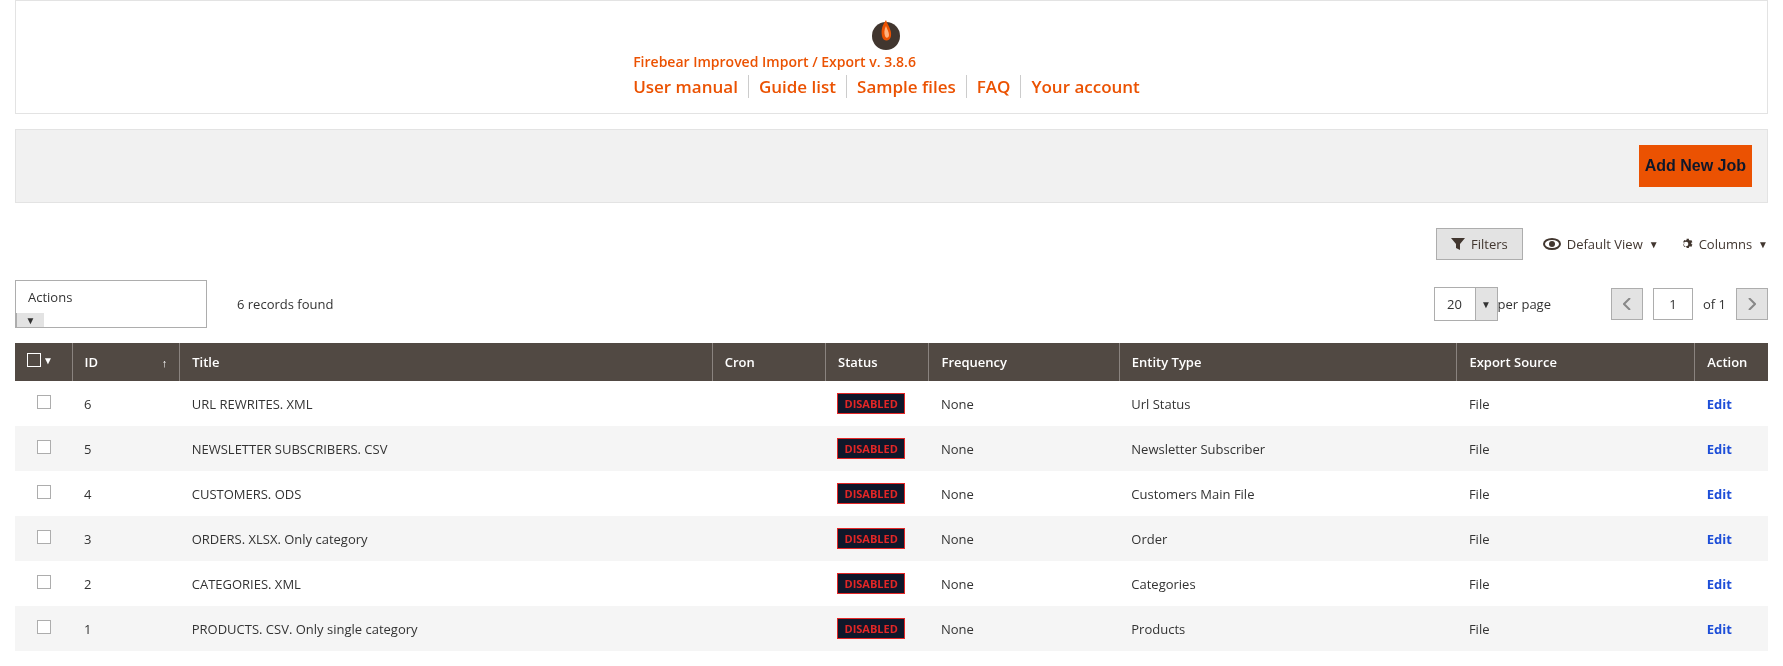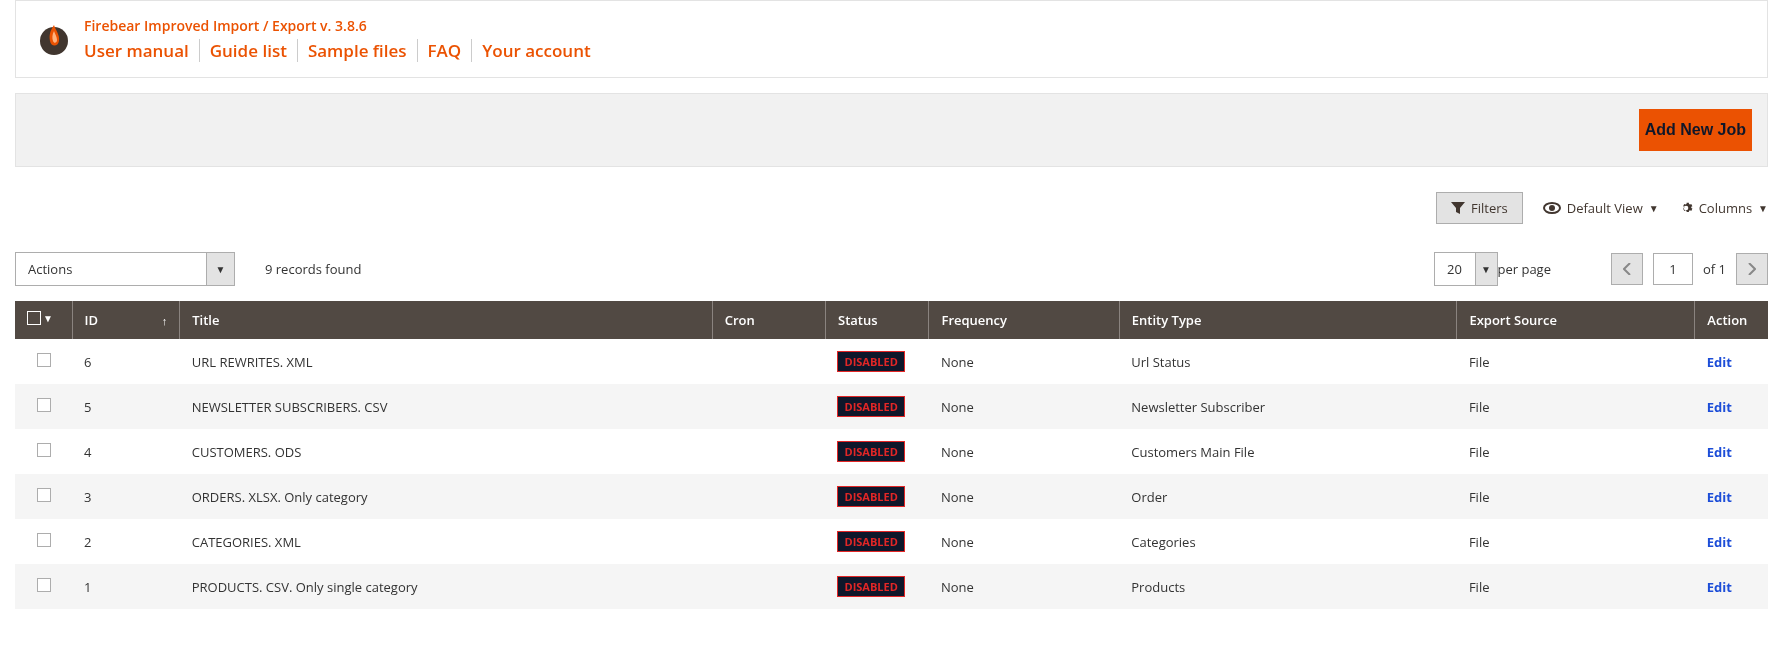--- a/index.html
+++ b/index.html
@@ -9,20 +9,21 @@
     color: #333;
     background: #fff;
     padding: 0 15px;
   }
   .header-box {
     border: 1px solid #e3e3e3;
     padding: 15px 20px;
     display: flex;
     align-items: center;
     margin-bottom: 15px;
+    flex-direction: column;
   }
   .logo-icon {
     width: 36px;
     height: 36px;
     margin-right: 12px;
   }
   .header-content {
     display: flex;
     flex-direction: column;
   }
@@ -62,21 +63,21 @@
     font-size: 16px;
     font-weight: 600;
     cursor: pointer;
   }
 
   .toolbar-row {
     display: flex;
     justify-content: flex-end;
     gap: 20px;
     align-items: center;
-    margin-bottom: 28px;
+    margin-bottom: 20px;
   }
   .toolbar-item {
     display: flex;
     align-items: center;
     gap: 6px;
     font-size: 13px;
     color: #41362f;
     cursor: pointer;
   }
   .filters-btn {
@@ -87,20 +88,21 @@
   .caret-down { font-size: 10px; }
 
   .controls-row {
     display: flex;
     align-items: center;
     margin-bottom: 15px;
   }
   .actions-select {
     display: flex;
     border: 1px solid #adadad;
+    flex-direction: column;
   }
   .actions-select .label {
     padding: 7px 12px;
     width: 190px;
     background:#fff;
   }
   .actions-select .dd {
     width: 28px;
     background: #e3e3e3;
     border-left: 1px solid #adadad;
@@ -267,21 +269,21 @@
   </div>
 </div>
 
 <div class="controls-row">
   <div class="actions-select">
     <div class="label">Actions</div>
     <div class="dd">
         <span class="caret-down">▼</span>
       </div>
   </div>
-  <div class="records-found">9 records found</div>
+  <div class="records-found">6 records found</div>
   <div class="spacer"></div>
   <div class="page-size">
     <div class="page-size-input">
       <div class="val">20</div>
       <div class="dd">
           <span class="caret-down">▼</span>
         </div>
     </div>
     <span>per page</span>
   </div>

